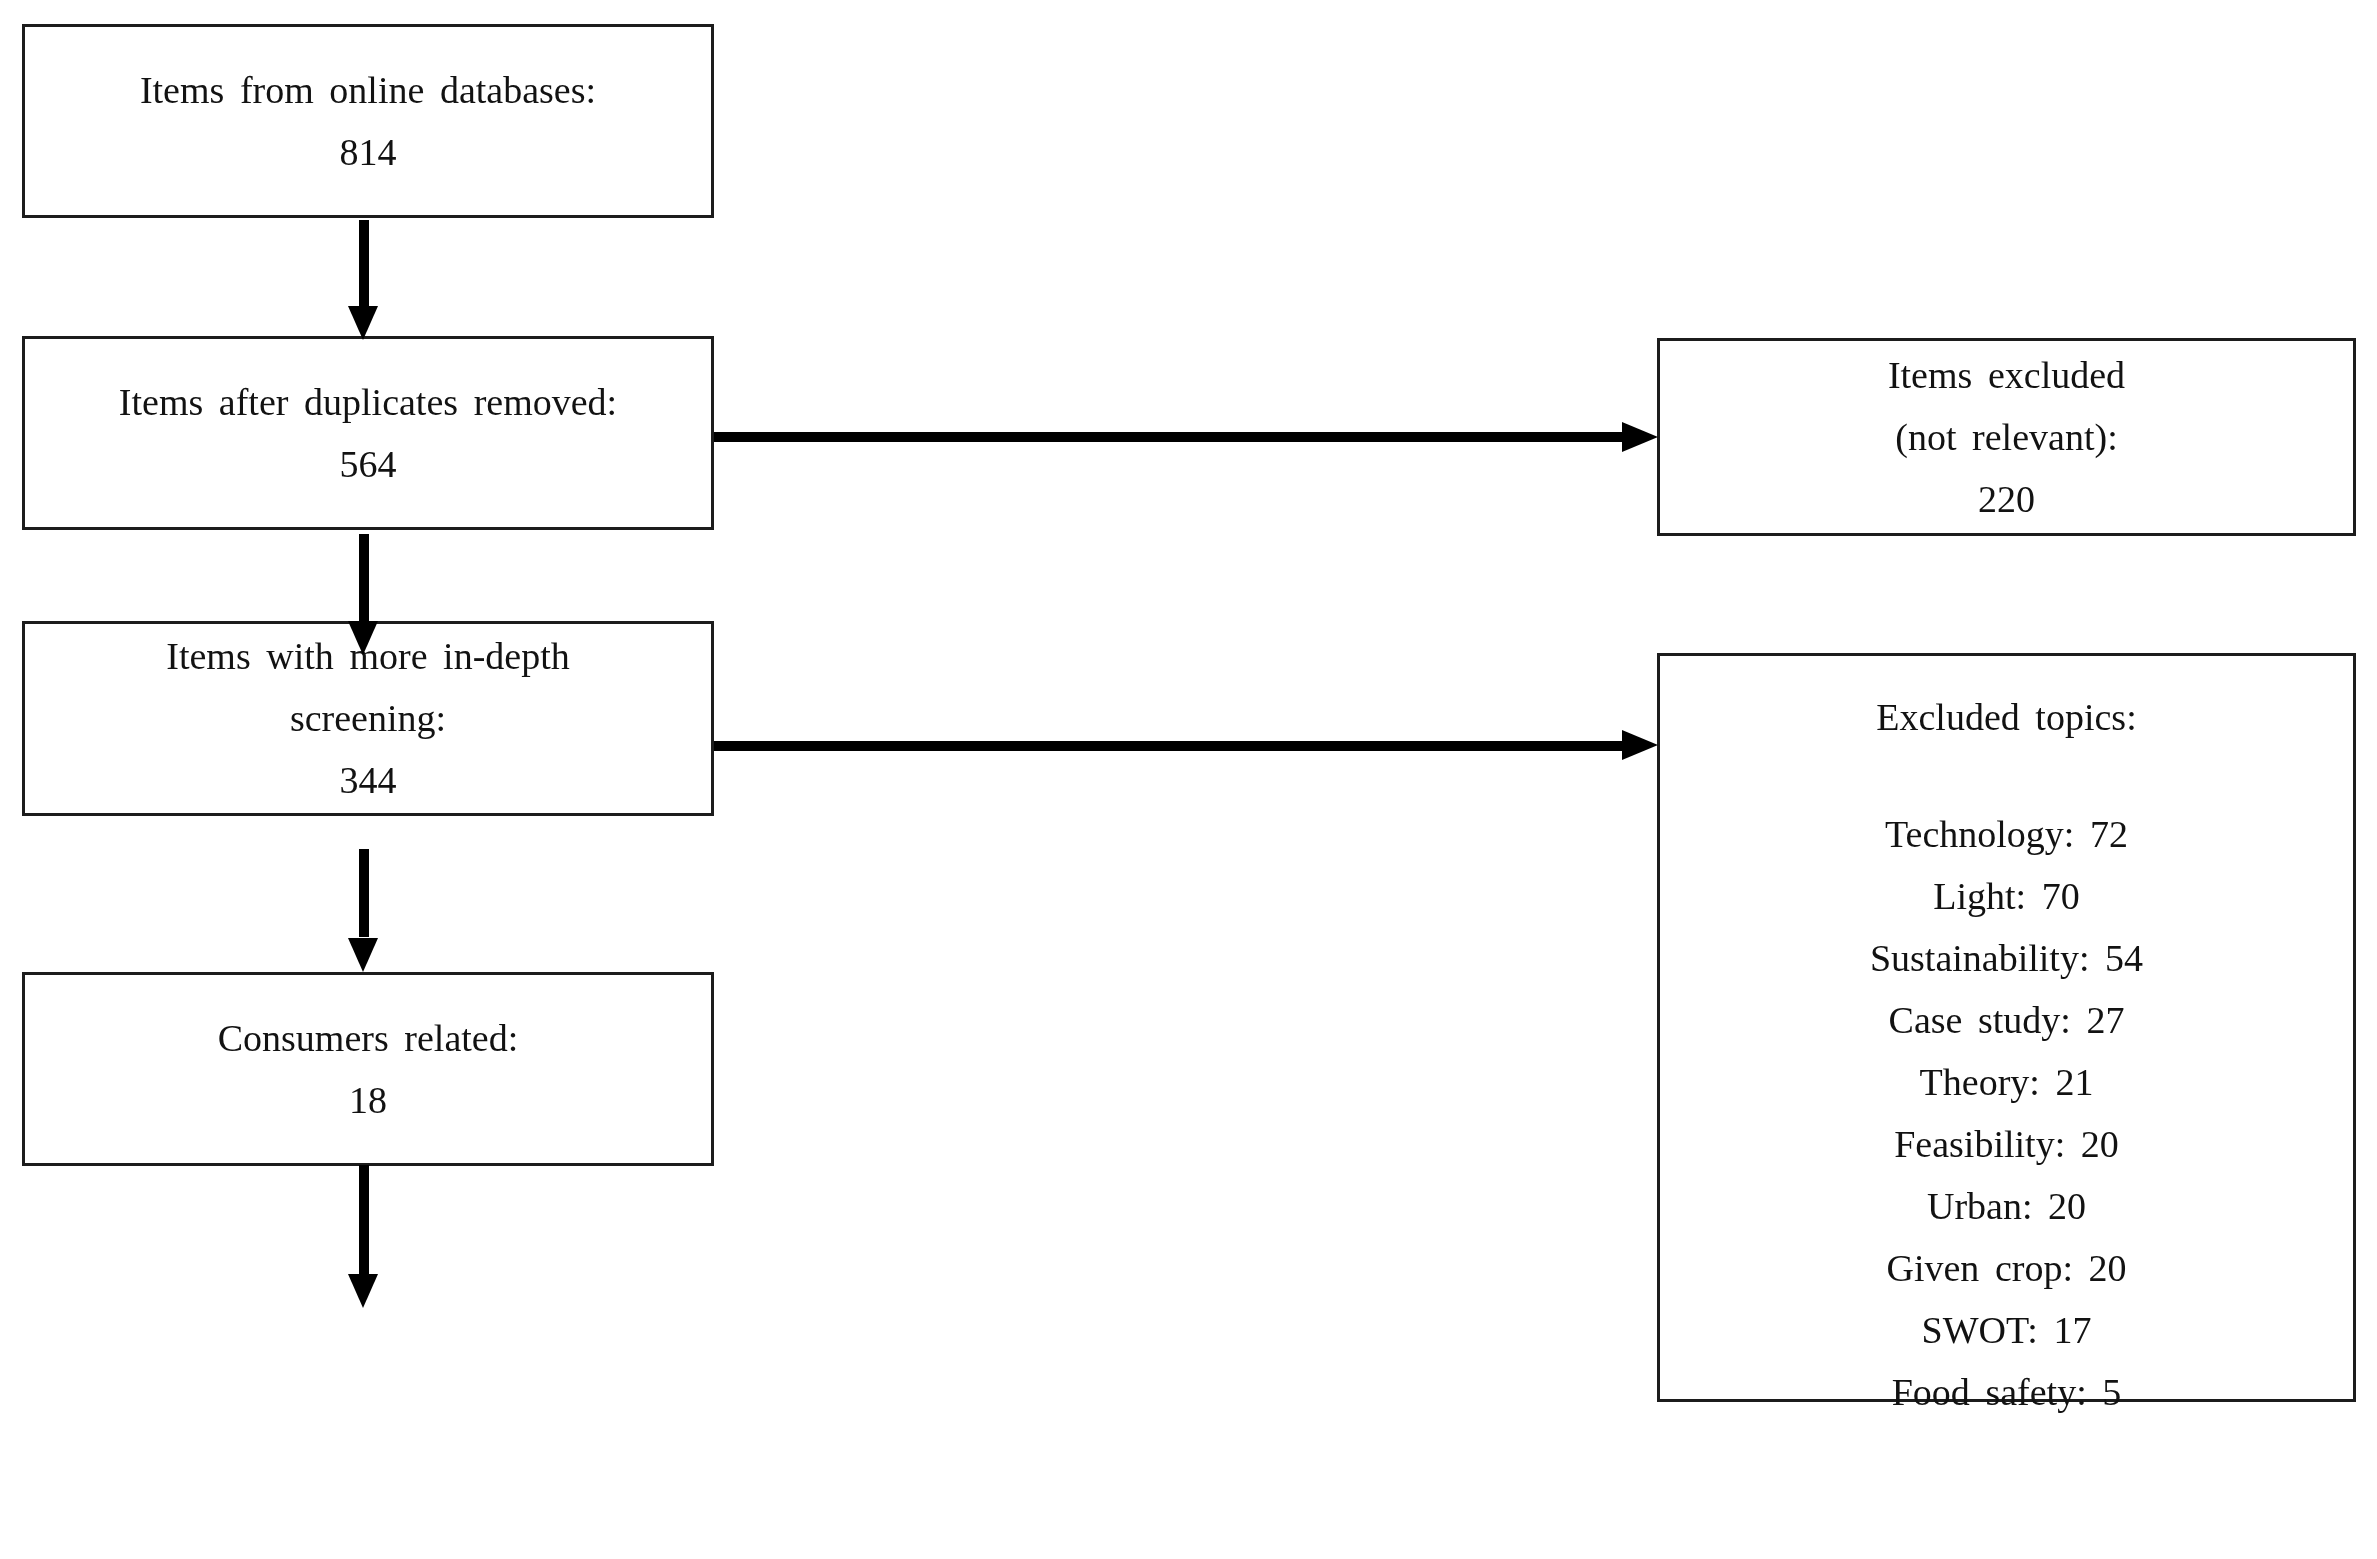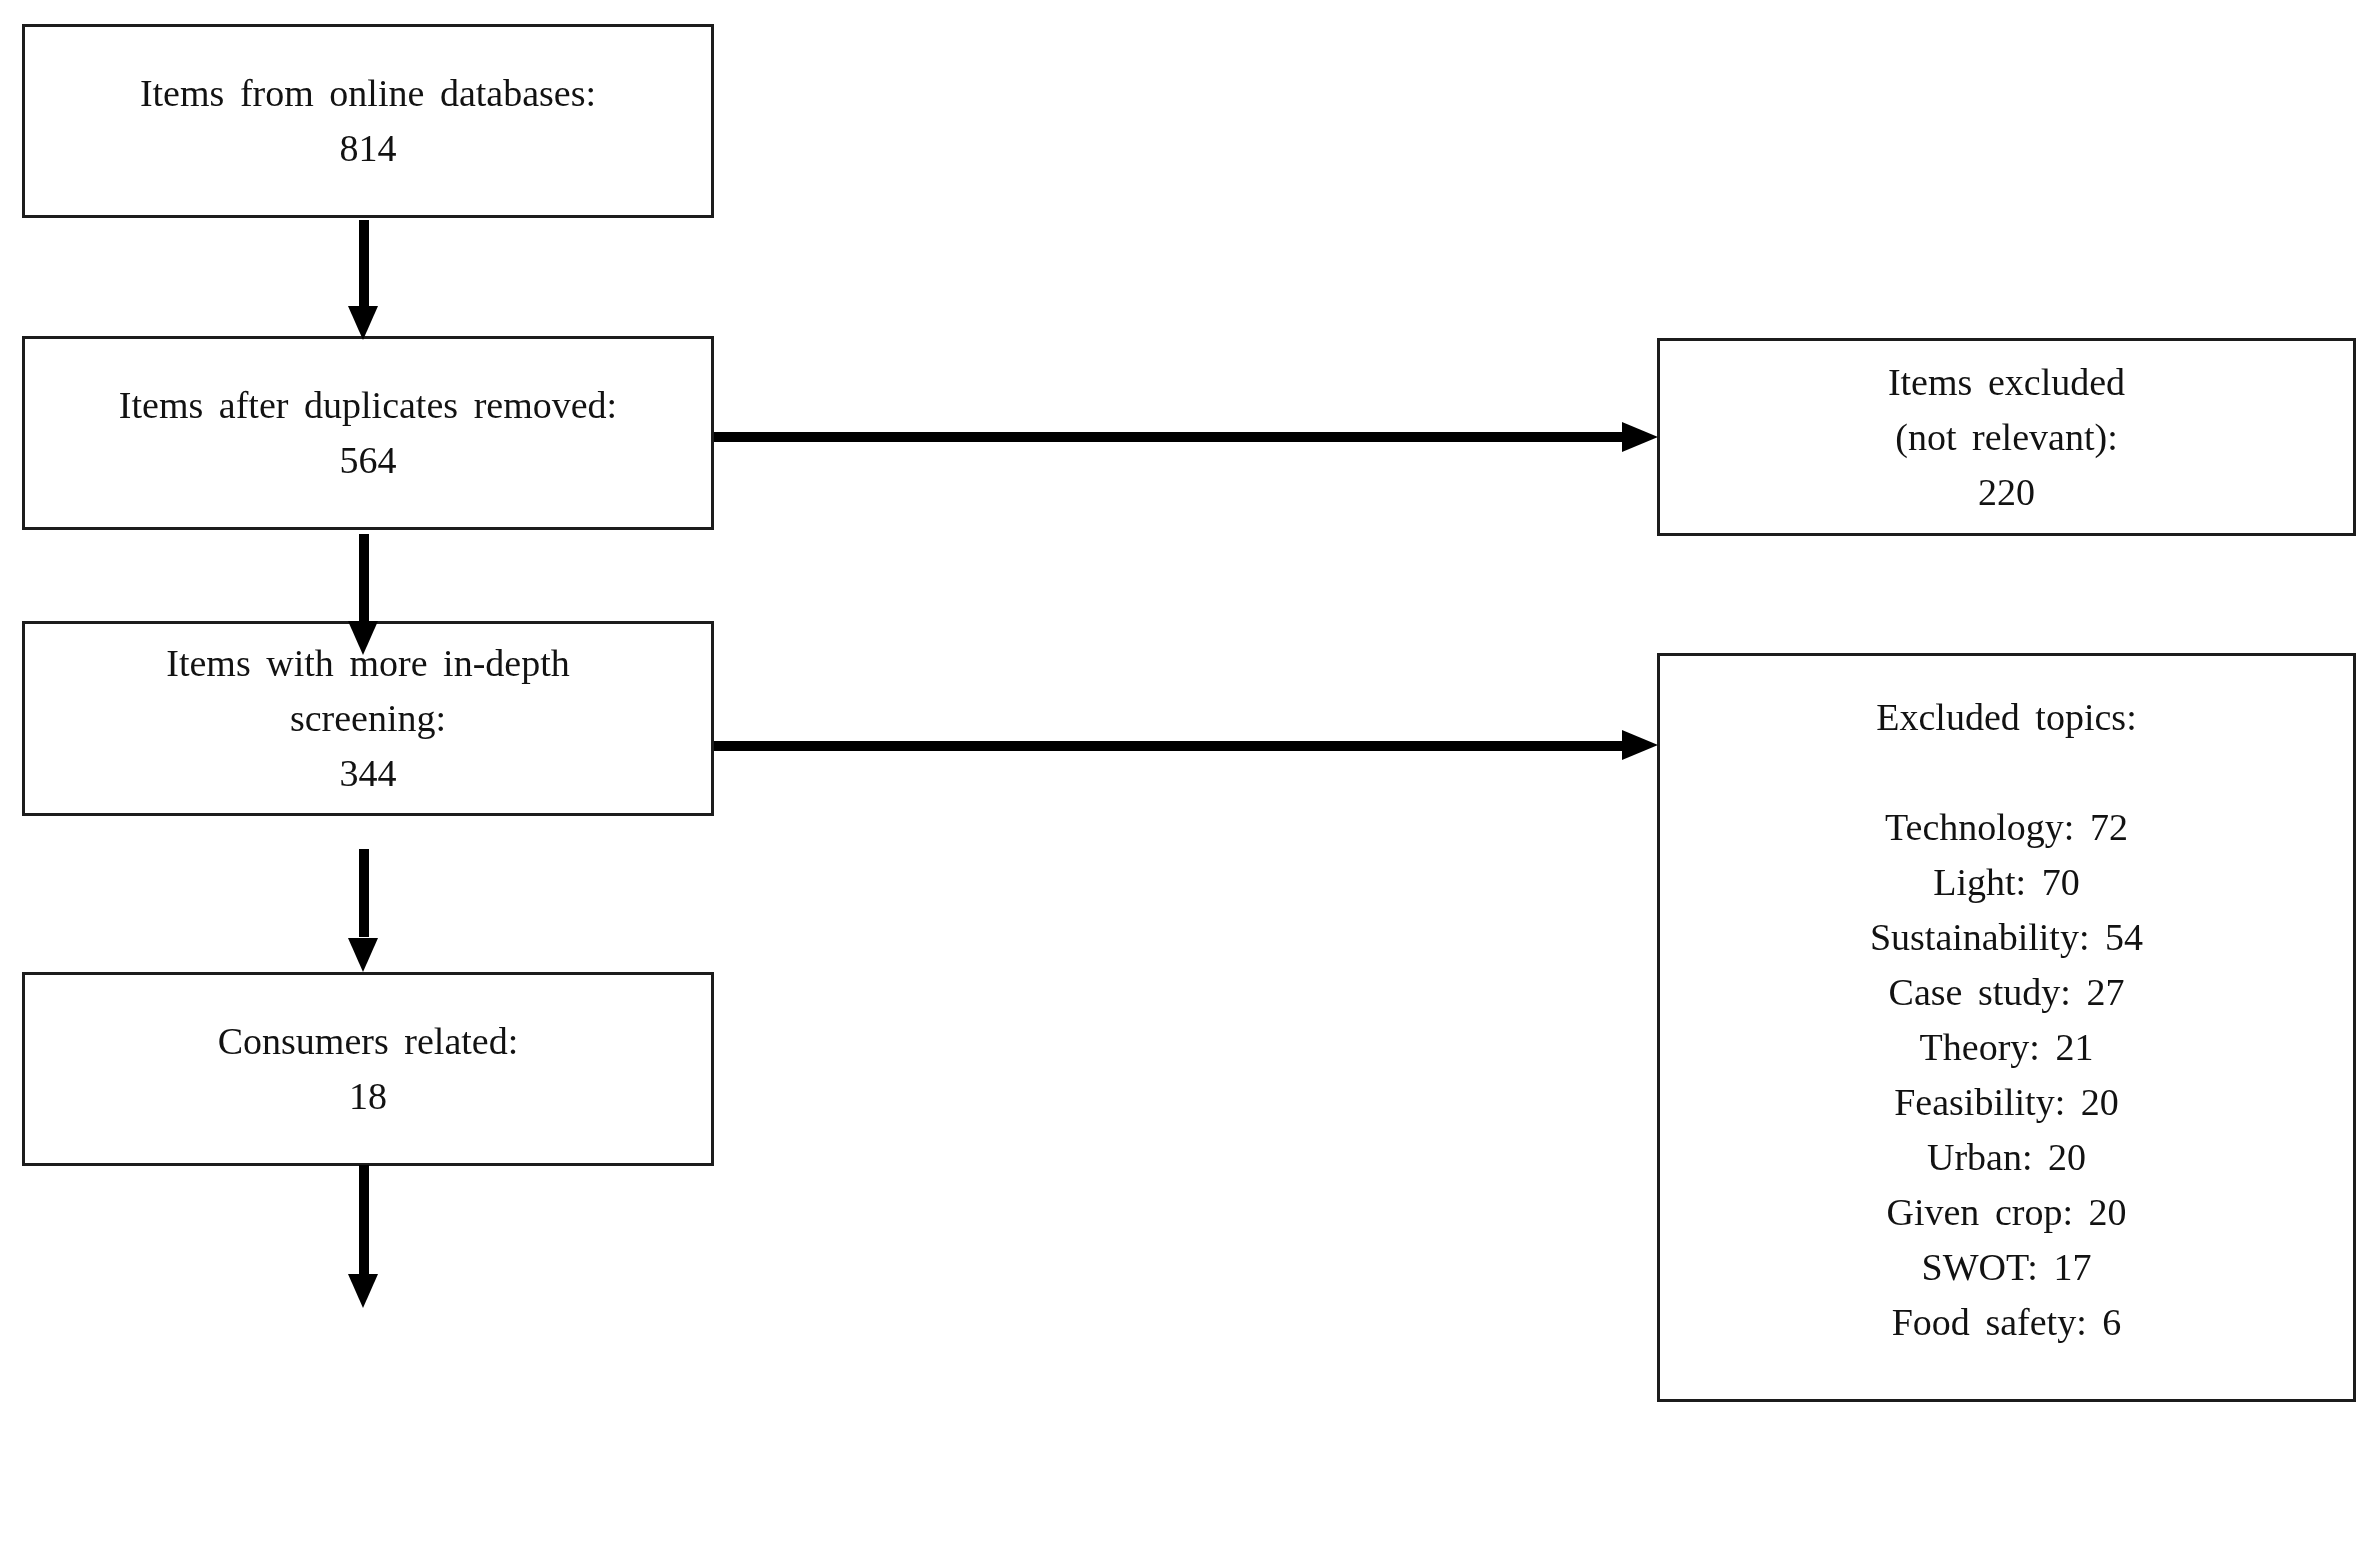--- a/index.html
+++ b/index.html
@@ -21,20 +21,21 @@
     border: 3px solid #1c1c1c;
     background: #ffffff;
     display: flex;
     flex-direction: column;
     justify-content: center;
     align-items: center;
     text-align: center;
     font-size: 38px;
     line-height: 55px;
     word-spacing: 0.16em;
+    gap: 7px;
   }
   .box .line { white-space: nowrap; }
   .box-online     { left: 22px;   top: 24.4px;   width: 692px; height: 194px; }
   .box-dup        { left: 22px;   top: 336px;  width: 692px; height: 194px; }
   .box-screen     { left: 22px;   top: 621px;  width: 692px; height: 195px; }
   .box-consumers  { left: 22px;   top: 972px; width: 692px; height: 194px; align-items: center; }
   .box-identified { left: 22px;   top: 1308px; width: 692px; height: 220px; }
   .box-excluded   { left: 1657px; top: 338px;  width: 699px; height: 198px; }
   .box-topics     {
     left: 1657px; top: 653px; width: 699px; height: 749px;
@@ -117,21 +118,21 @@
     <div class="line topics-title">Excluded topics:</div>
     <div class="line">Technology: 72</div>
     <div class="line">Light: 70</div>
     <div class="line">Sustainability: 54</div>
     <div class="line">Case study: 27</div>
     <div class="line">Theory: 21</div>
     <div class="line">Feasibility: 20</div>
     <div class="line">Urban: 20</div>
     <div class="line">Given crop: 20</div>
     <div class="line">SWOT: 17</div>
-    <div class="line">Food safety: 6</div>
+    <div class="line">Food safety: 5</div>
   </div>
 
   <div class="vline arrow-d1-line"></div>
   <div class="vhead arrow-d1-head"></div>
 
   <div class="vline arrow-d2-line"></div>
   <div class="vhead arrow-d2-head"></div>
 
   <div class="vline arrow-d3-line"></div>
   <div class="vhead arrow-d3-head"></div>

